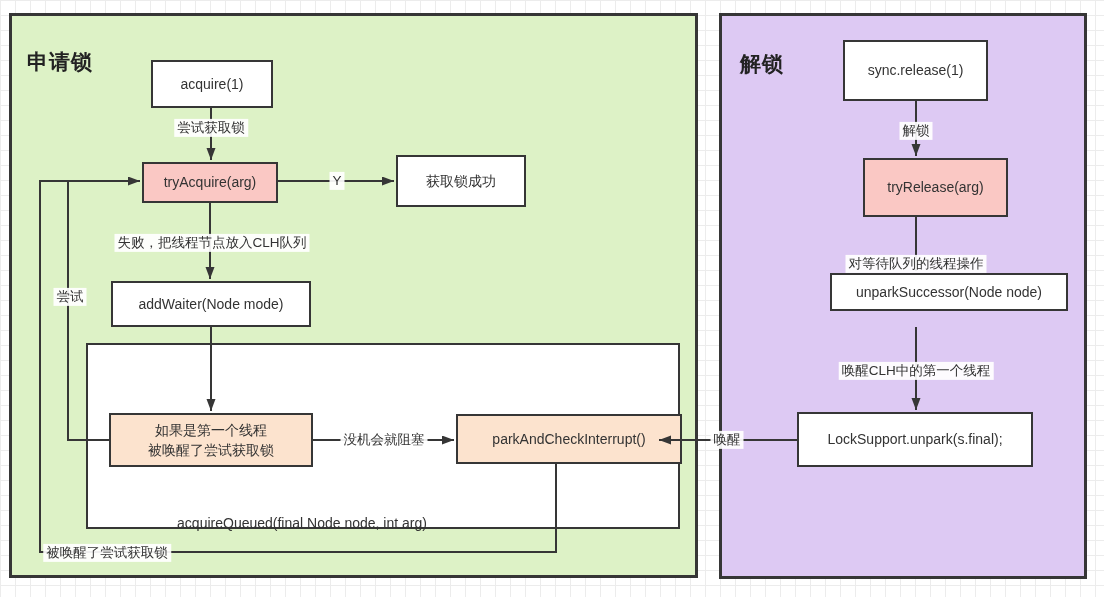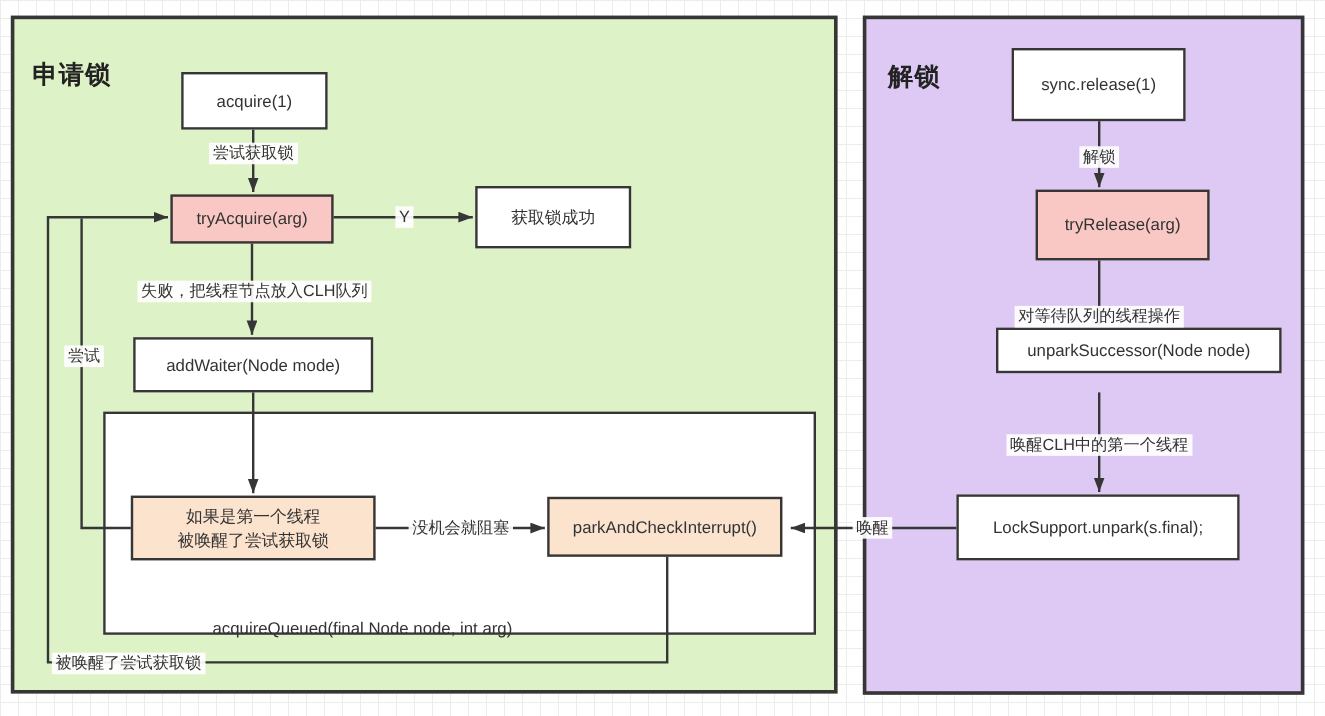--- a/index.html
+++ b/index.html
@@ -96,21 +96,21 @@
 
   <div class="node container-node" style="left:86px; top:343px; width:594px; height:186px;">
     <div class="container-label">acquireQueued(final Node node, int arg)</div>
   </div>
 
   <div class="node node-peach" style="left:109px; top:413px; width:204px; height:54px;">
     <span>如果是第一个线程</span>
     <span>被唤醒了尝试获取锁</span>
   </div>
 
-  <div class="node node-peach" style="left:456px; top:414px; width:196px; height:50px;">parkAndCheckInterrupt()</div>
+  <div class="node node-peach" style="left:456px; top:414px; width:226px; height:50px;">parkAndCheckInterrupt()</div>
 
   <div class="node" style="left:843px; top:40px; width:145px; height:61px;">sync.release(1)</div>
 
   <div class="node node-pink" style="left:843px; top:158px; width:145px; height:59px;margin-left:20px;">tryRelease(arg)</div>
 
   <div class="node" style="left:797px; top:273px; width:238px; height:38px;margin-left:33px;">unparkSuccessor(Node node)</div>
 
   <div class="node" style="left:797px; top:412px; width:236px; height:55px;">LockSupport.unpark(s.final);</div>
 
   <svg id="connectors" viewBox="0 0 1104 597">

